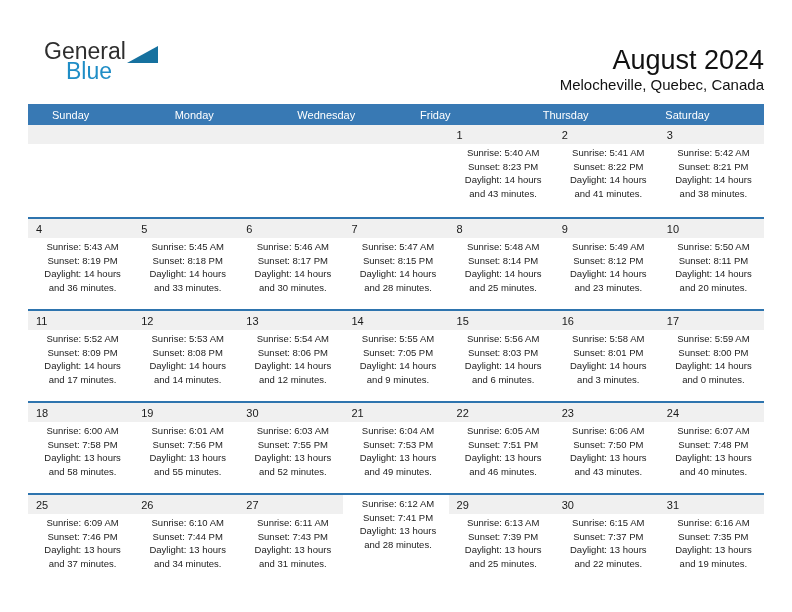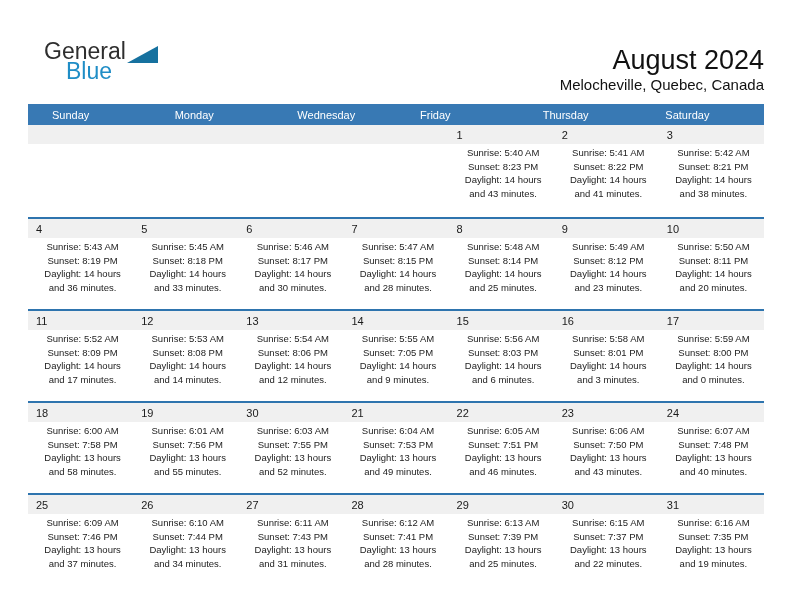--- a/index.html
+++ b/index.html
@@ -376,23 +376,20 @@
               <span class="day-num">27</span>
             </div>
             <div class="cell-info">
               <div>Sunrise: 6:11 AM</div>
               <div>Sunset: 7:43 PM</div>
               <div>Daylight: 13 hours</div>
               <div>and 31 minutes.</div>
             </div>
           </div>
           <div class="cell">
-            <div class="day-strip">
-              <span class="day-num">28</span>
-            </div>
             <div class="cell-info">
               <div>Sunrise: 6:12 AM</div>
               <div>Sunset: 7:41 PM</div>
               <div>Daylight: 13 hours</div>
               <div>and 28 minutes.</div>
             </div>
           </div>
           <div class="cell">
             <div class="day-strip">
               <span class="day-num">29</span>

